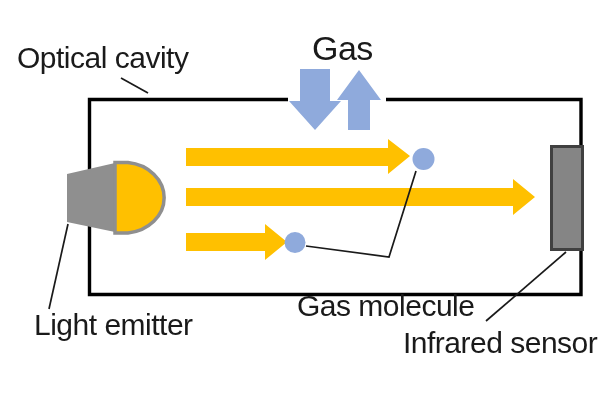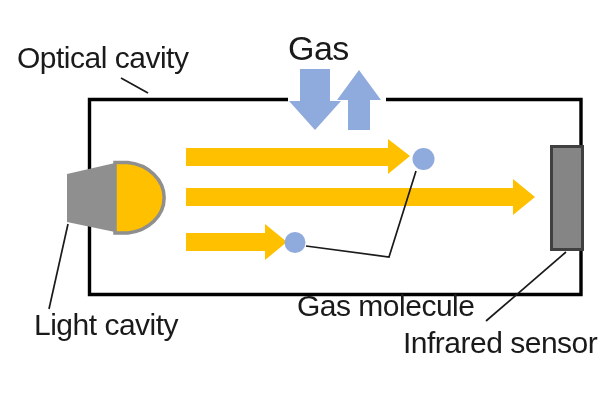--- a/index.html
+++ b/index.html
@@ -66,21 +66,21 @@
     <rect class="sensor" x="551.5" y="146.5" width="31" height="103"></rect>
 
     <line class="leader" x1="121" y1="78" x2="148" y2="93"></line>
     <line class="leader" x1="68" y1="224" x2="49" y2="309"></line>
     <polyline class="leader" points="306,246 389,257 416,171"></polyline>
     <line class="leader" x1="566" y1="252" x2="486" y2="321"></line>
   </svg>
 
   <div class="label" style="left:17px; top:42px;">Optical cavity</div>
 
-  <div class="label label--gas" style="left:288px; top:31px;">Gas</div>
+  <div class="label label--gas" style="left:312px; top:31px;">Gas</div>
 
   <div class="label" style="left:297px; top:254px;margin-top:36px;">Gas molecule</div>
 
-  <div class="label" style="left:34px; top:309px;">Light cavity</div>
+  <div class="label" style="left:34px; top:309px;">Light emitter</div>
 
   <div class="label" style="left:379px; top:327px;margin-left:24px;">Infrared sensor</div>
 
 </div>
 
 </body></html>

